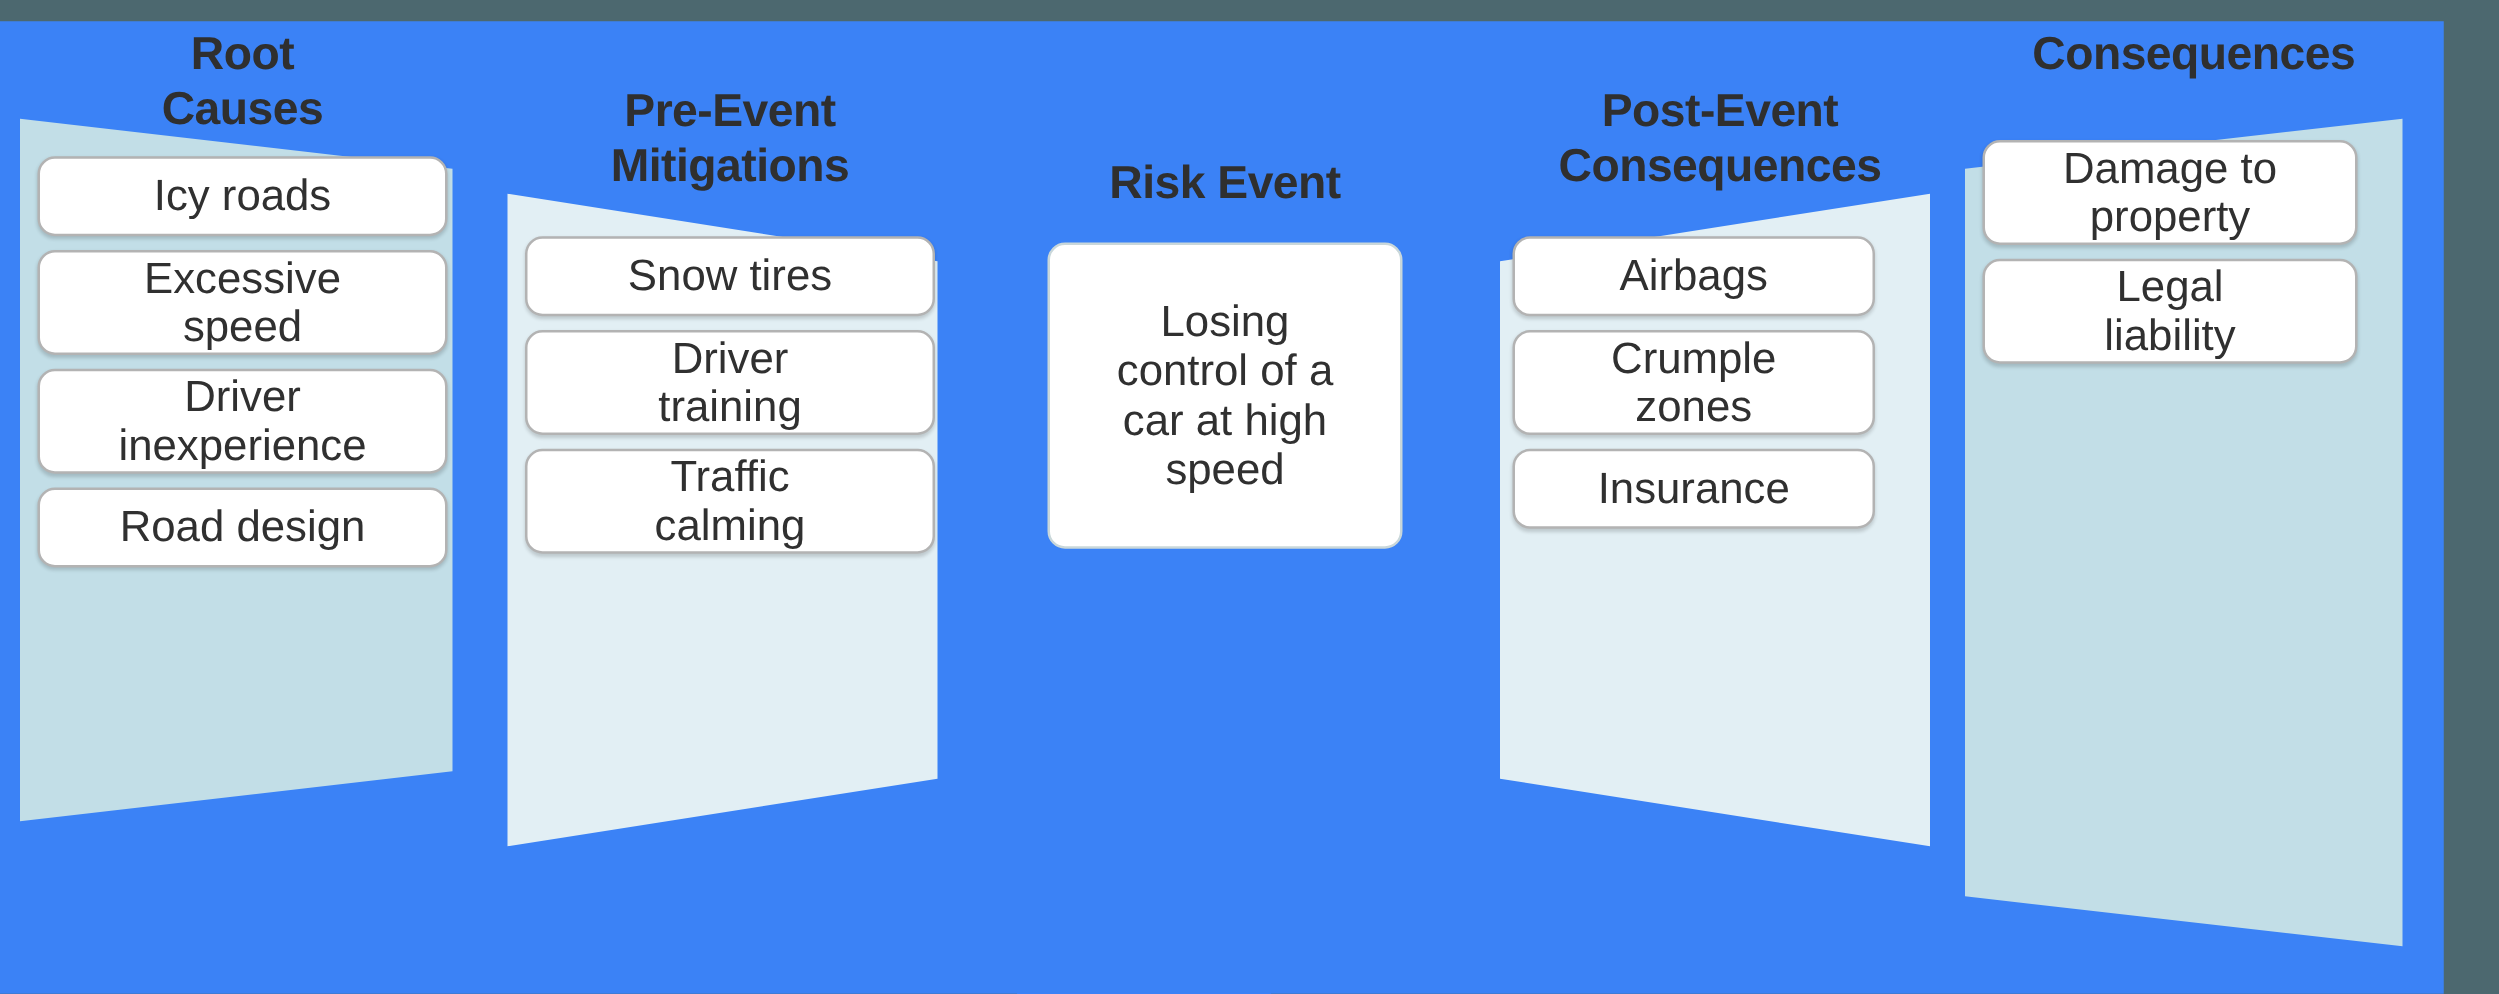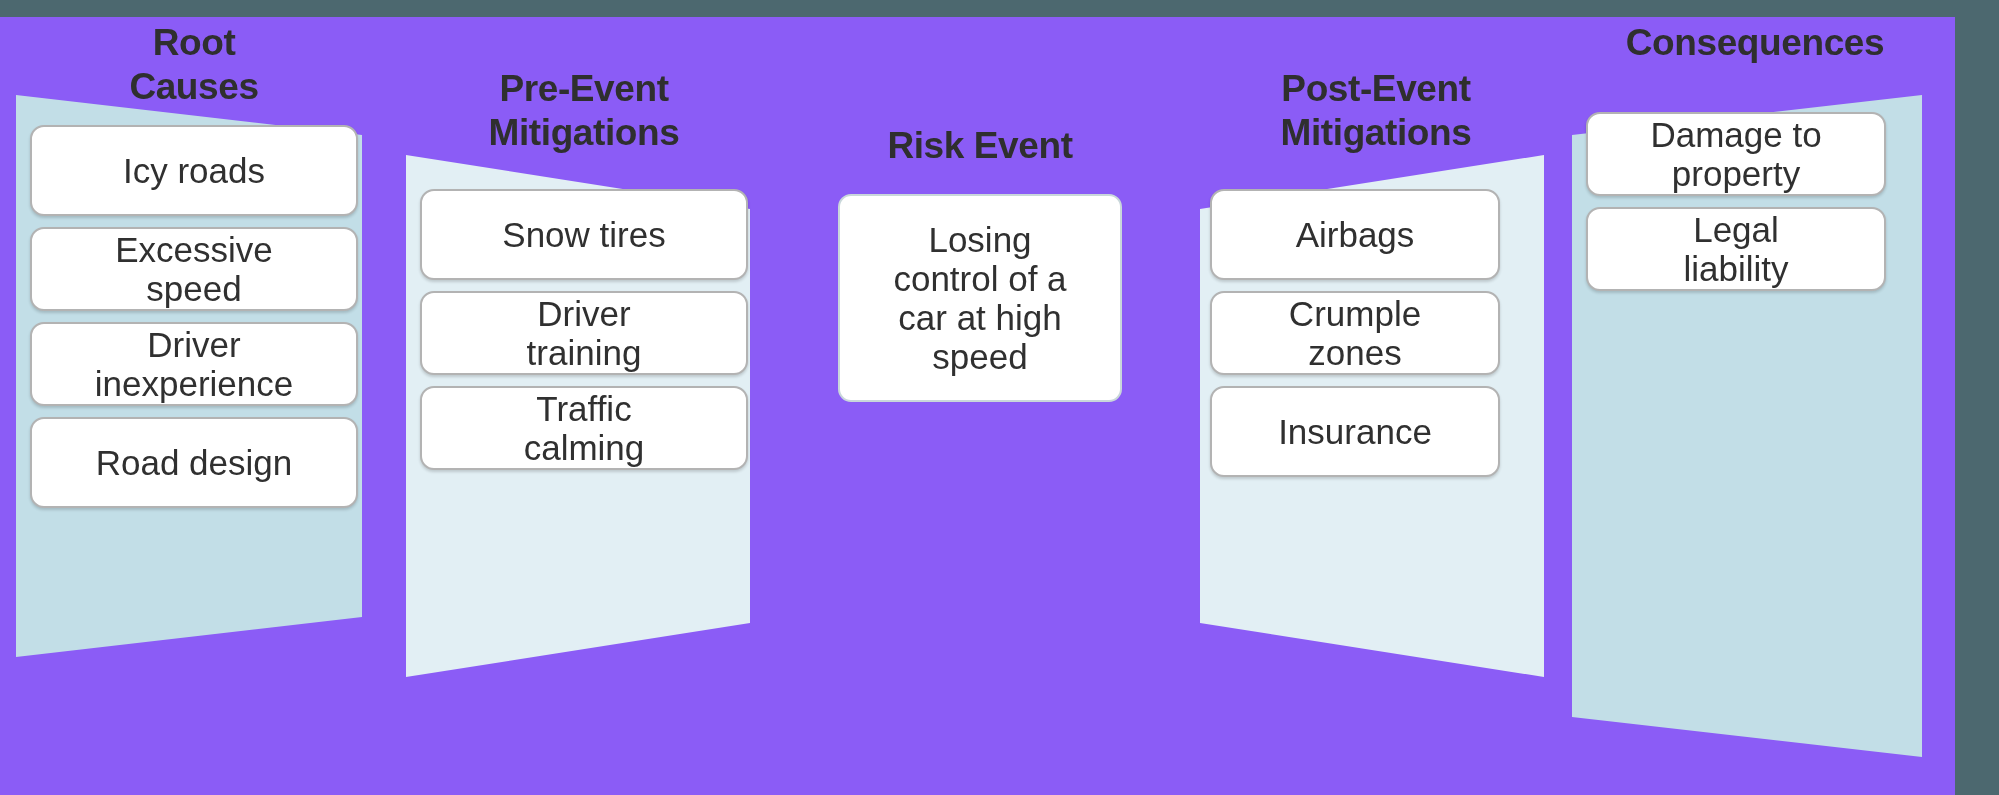--- a/index.html
+++ b/index.html
@@ -24,21 +24,21 @@
     background: #4c686f;
   }
 
   
   #canvas {
     position: absolute;
     left: 0px;
     top: 17px;
     width: 1955px;
     height: 778px;
-    background: #8b5cf6;
+    background: #3b82f6;
     overflow: hidden;
   }
 
   
   #wedges {
     position: absolute;
     left: 0; top: 0;
     width: 1955px;
     height: 778px;
     pointer-events: none;
@@ -105,23 +105,23 @@
   #col-risk-event   .col-title { top: 107px;}
   #col-post-event   .col-title { top: 50px; }
   #col-consequences .col-title { top: 4px;  }
 
   #col-root-causes  .box-stack { top: 108px; left: 16px; width: 328px; gap: 11px; }
   #col-pre-event    .box-stack { top: 172px; left: 16px; width: 328px; gap: 11px; }
   #col-risk-event   .box-stack { top: 177px; left: 38px; width: 284px; }
   #col-post-event   .box-stack { top: 172px; left: 14px; width: 290px; gap: 11px; }
   #col-consequences .box-stack { top: 95px;  left: 16px; width: 300px; gap: 11px; }
 
-  .h1 { height: 91px; }
+  .h1 { height: 64px; }
   .h2 { height: 84px; }
-  .h-event { height: 208px; border-radius: 13px; }
+  .h-event { height: 245px; }
 </style>
 </head>
 <body>
 
 <div id="frame">
   <div id="canvas">
 
     <svg id="wedges" viewBox="0 0 1955 778" width="1955" height="778" xmlns="http://www.w3.org/2000/svg" aria-hidden="true">
 
       <path d="M 16 78 L 362 118 L 362 600 L 16 640 Z" fill="#c2dee7"></path>
@@ -163,21 +163,21 @@
       <div class="box-stack">
         <div class="node-box event-box h-event">Losing
 control of a
 car at high
 speed</div>
       </div>
     </div>
 
     <div class="column" id="col-post-event">
       <div class="col-title">Post-Event
-Mitigations</div>
+Consequences</div>
       <div class="box-stack">
         <div class="node-box h1">Airbags</div>
         <div class="node-box h2">Crumple
 zones</div>
         <div class="node-box h1">Insurance</div>
       </div>
     </div>
 
     <div class="column" id="col-consequences">
       <div class="col-title">Consequences</div>

